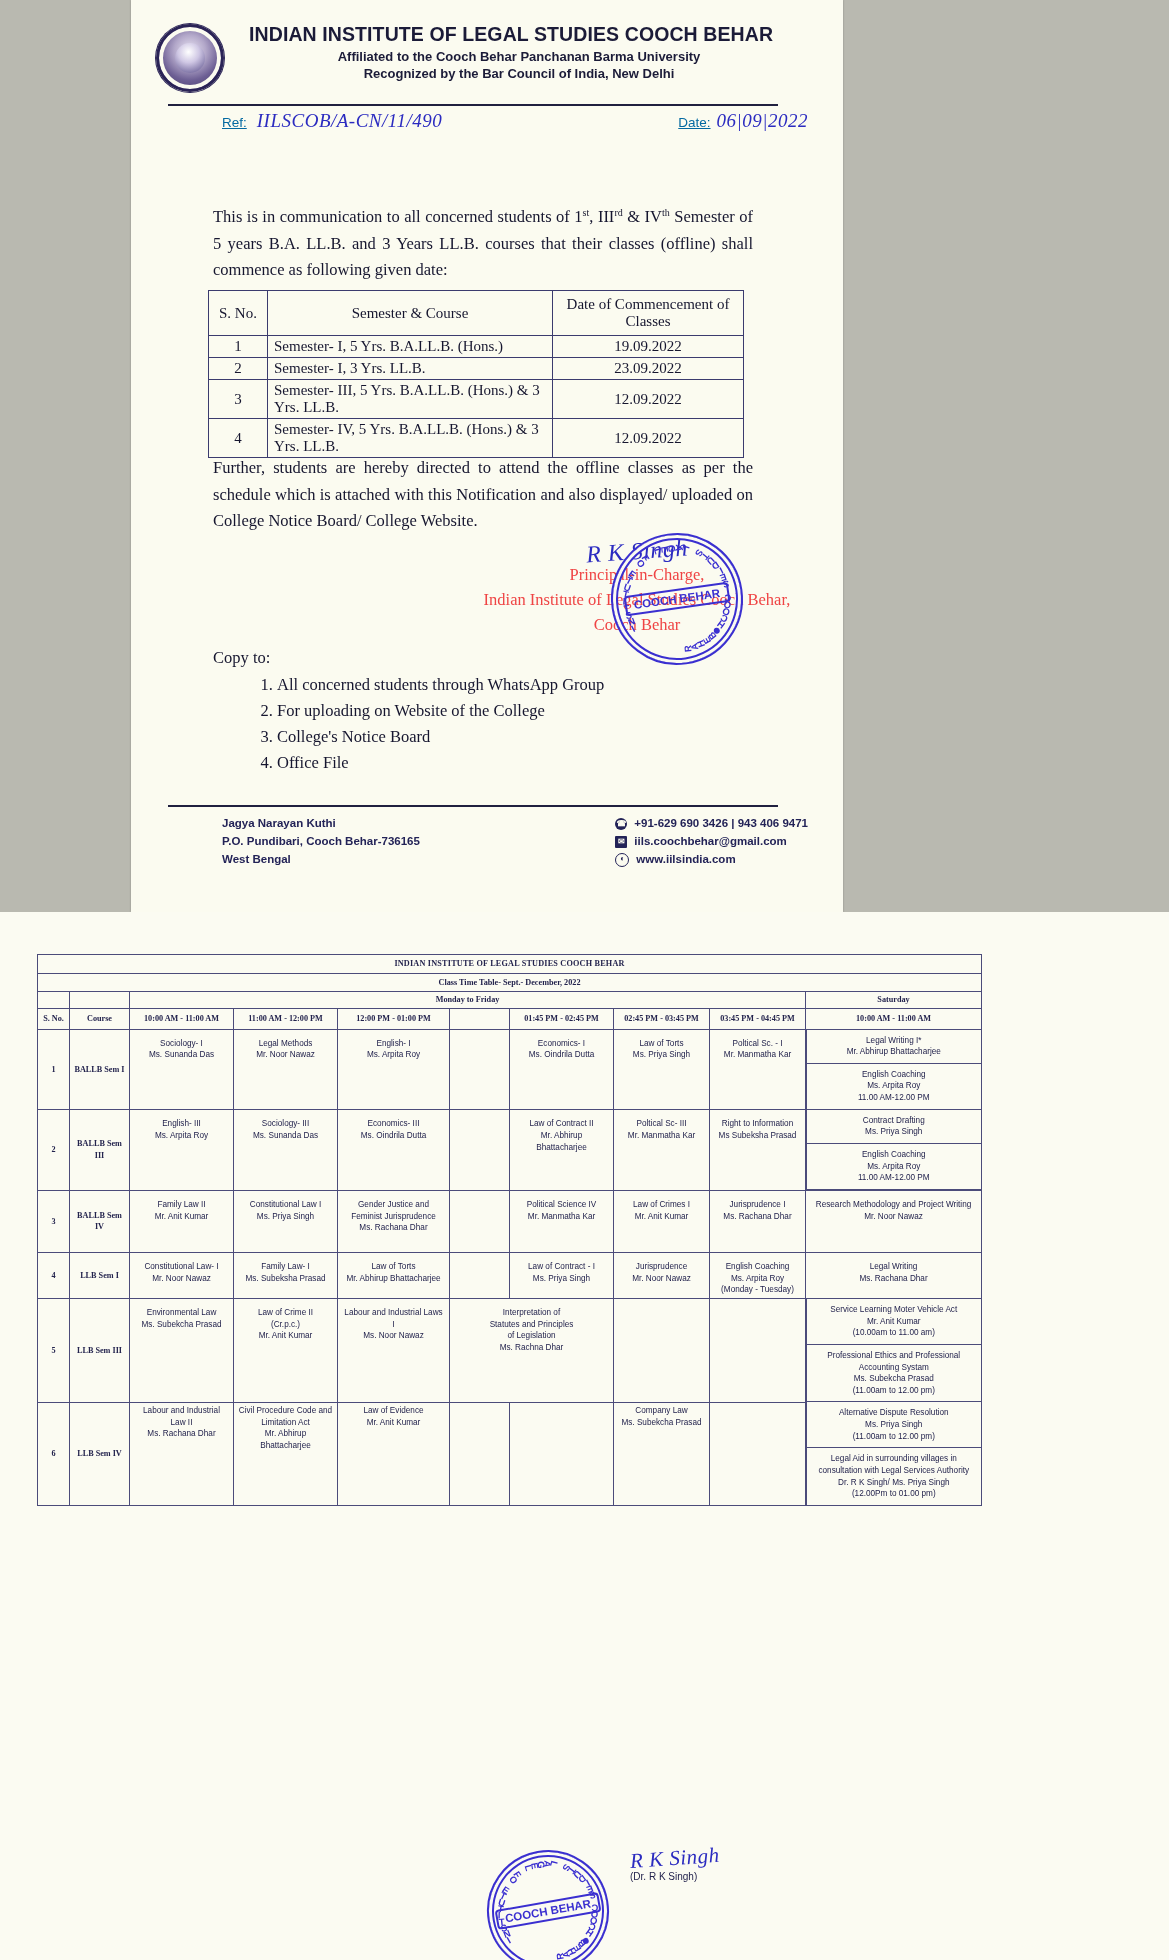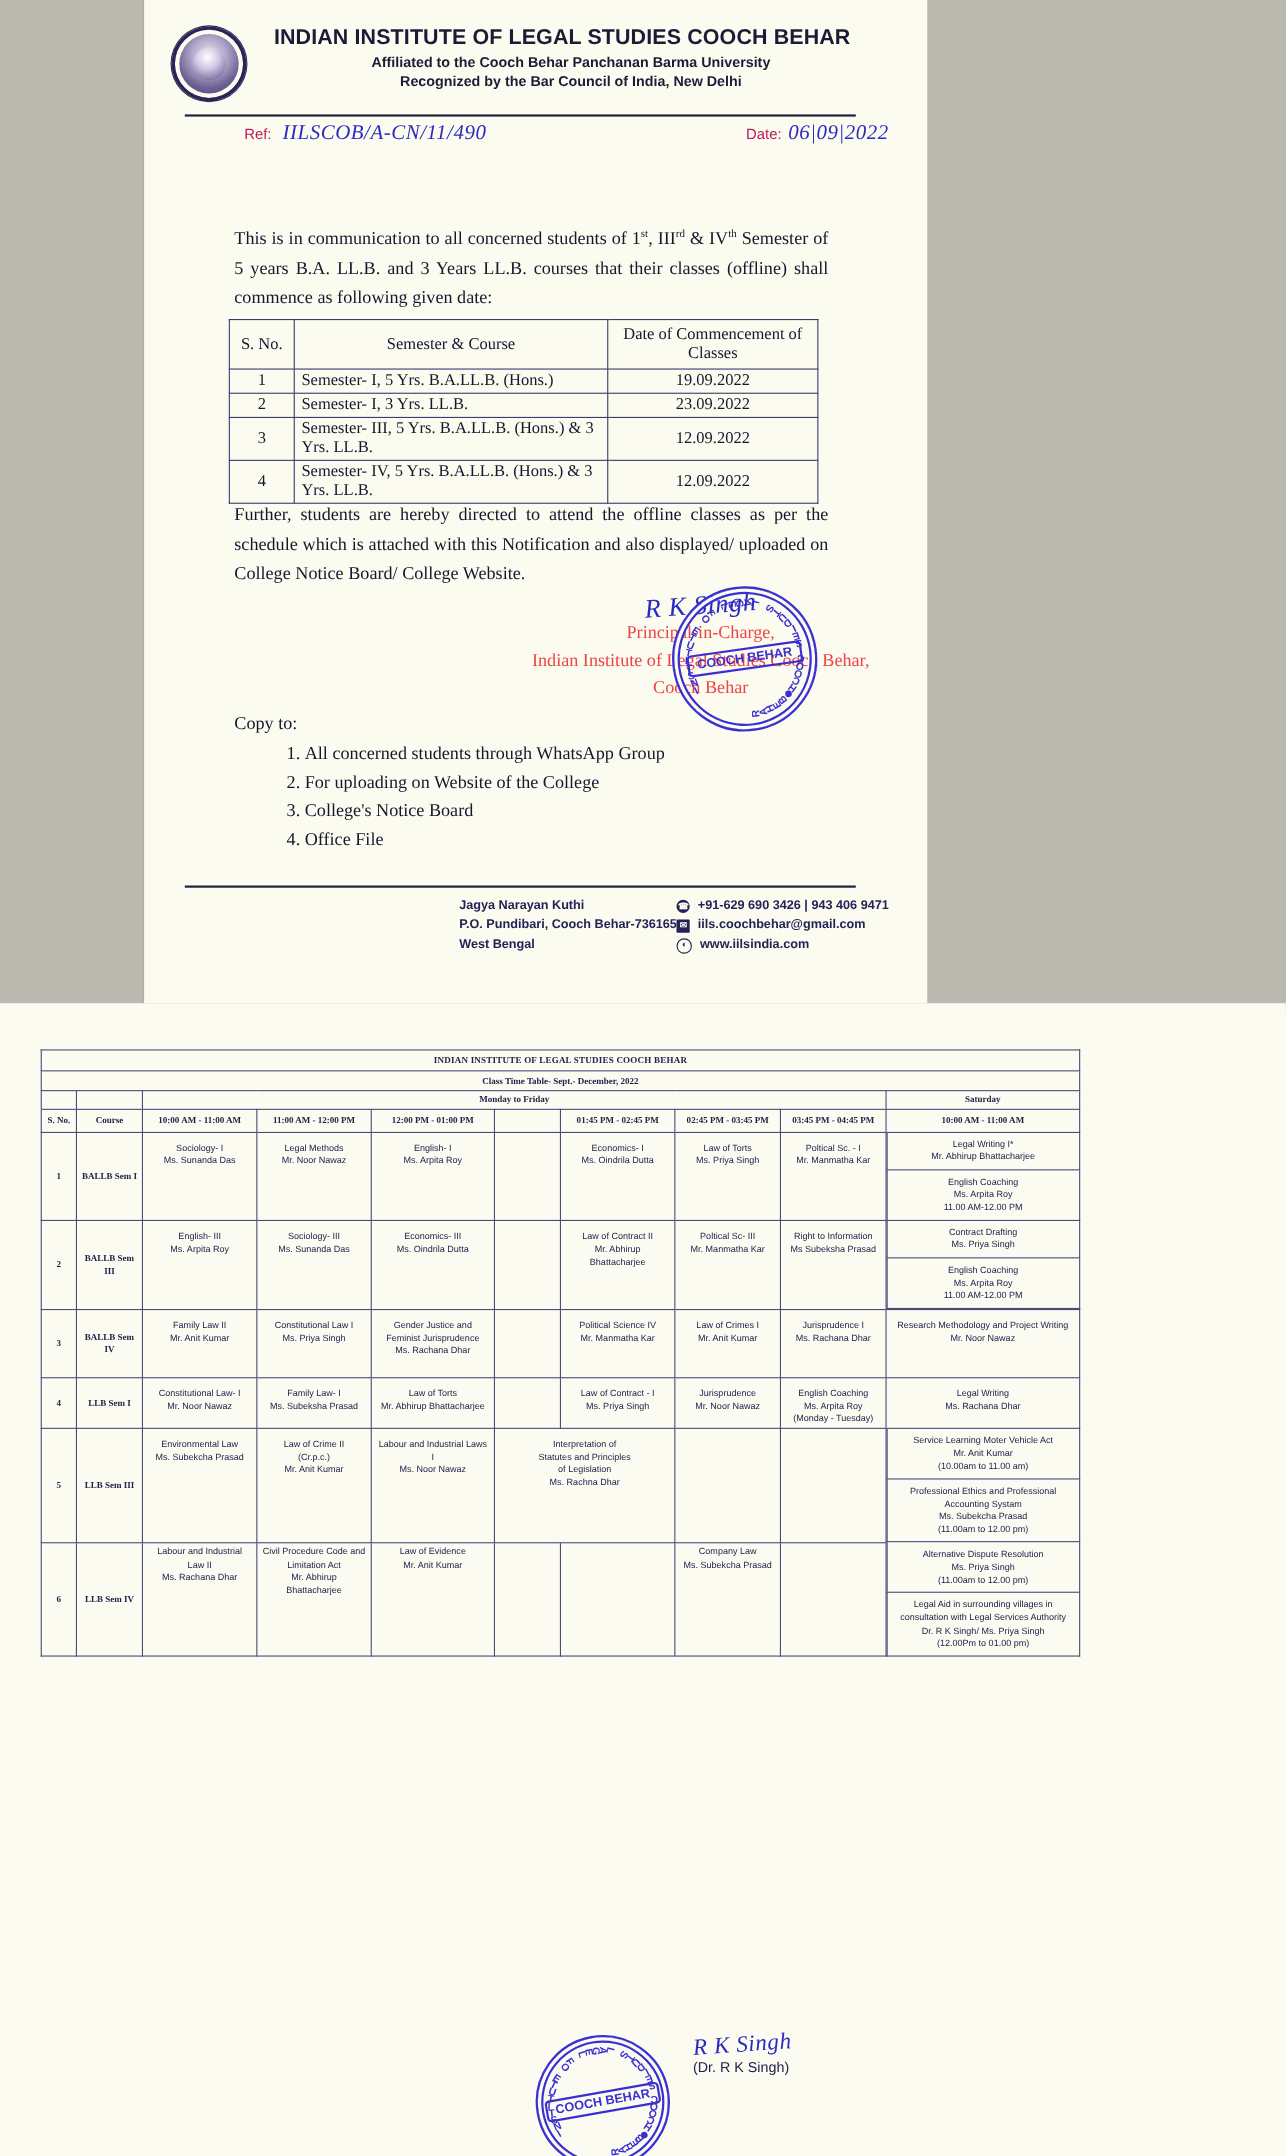--- a/index.html
+++ b/index.html
@@ -70,21 +70,21 @@
   .hr-top {
     position: absolute; left: 37px; top: 104px; width: 610px;
     border-top: 2px solid #20203f;
   }
   .ref-row {
     position: absolute; left: 37px; top: 110px; width: 645px;
     display: flex; justify-content: space-between; align-items: baseline;
   }
   .ref-label, .date-label {
     font-family: "Liberation Sans", sans-serif;
-    font-size: 13.5px; color: #be185d;
+    font-size: 13.5px; color: #0369a1; text-decoration: underline;
   }
   .ref-label { padding-left: 54px; }
   .hand {
     font-family: "Liberation Serif", serif;
     font-size: 19px;
     color: #2b2bc0;
     font-style: italic;
     letter-spacing: .5px;
     margin-left: 6px;
   }
@@ -180,21 +180,21 @@
     position:absolute; width:6px;height:6px;border-radius:50%;background:#3a2fd0;
     left: 96px; top: 98px;
   }
 
   .hr-bottom {
     position: absolute; left: 37px; top: 805px; width: 610px;
     border-top: 2px solid #20203f;
   }
   .footer {
     position: absolute; left: 37px; top: 815px; width: 640px;
-    display: flex; justify-content: flex-end;
+    display: flex; justify-content: space-between;
     font-family: "Liberation Sans", sans-serif;
     font-size: 11.5px; color: #232357; line-height: 1.55;
     font-weight: bold;
   }
   .footer-left { padding-left: 54px; }
   .footer-right .fr-row { display: flex; align-items: center; gap: 7px; }
   .fico {
     width: 12px; height: 12px; flex: 0 0 12px;
     display: inline-flex; align-items: center; justify-content: center;
     font-size: 10px; color: #232357;
@@ -270,21 +270,21 @@
     color: #3a2fd0;
     transform: rotate(-10deg);
   }
   .sign2 {
     position: absolute; left: 630px; top: 934px;
     text-align: left;
   }
   .sign2 .sig-hand { font-size: 21px; }
   .sign2 .sig-name {
     font-family: "Liberation Sans", sans-serif;
-    font-size: 13px; color: #23234d; margin-top: 2px;
+    font-size: 10px; color: #23234d; margin-top: 2px;
   }
 </style>
 </head>
 <body>
 
 <div class="page1">
   <div class="p1-inner">
 
     <div class="letterhead">
       <div class="logo-wrap">

